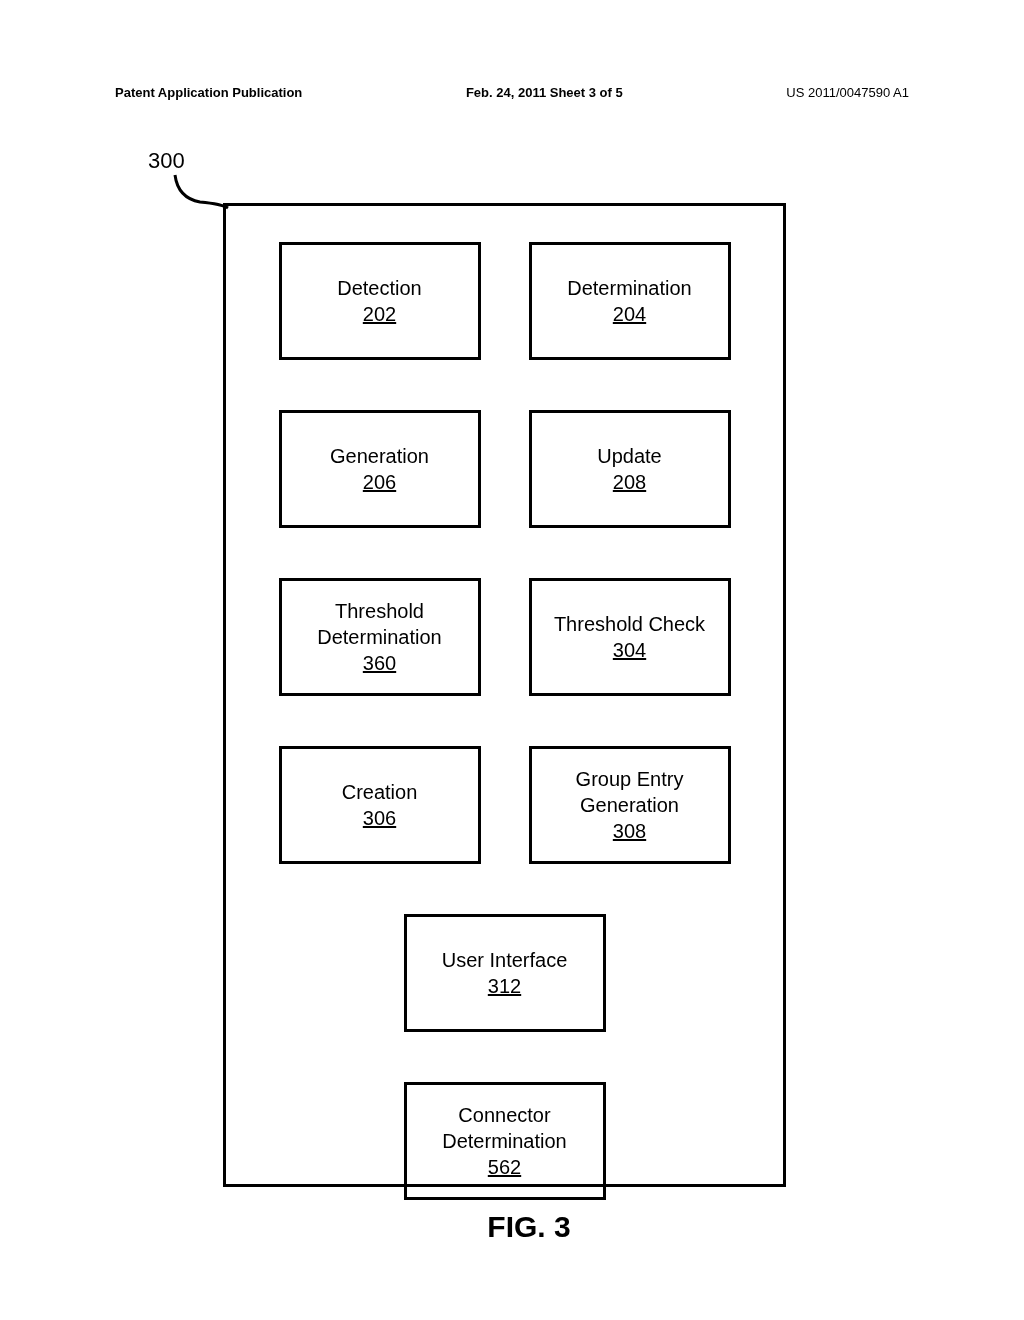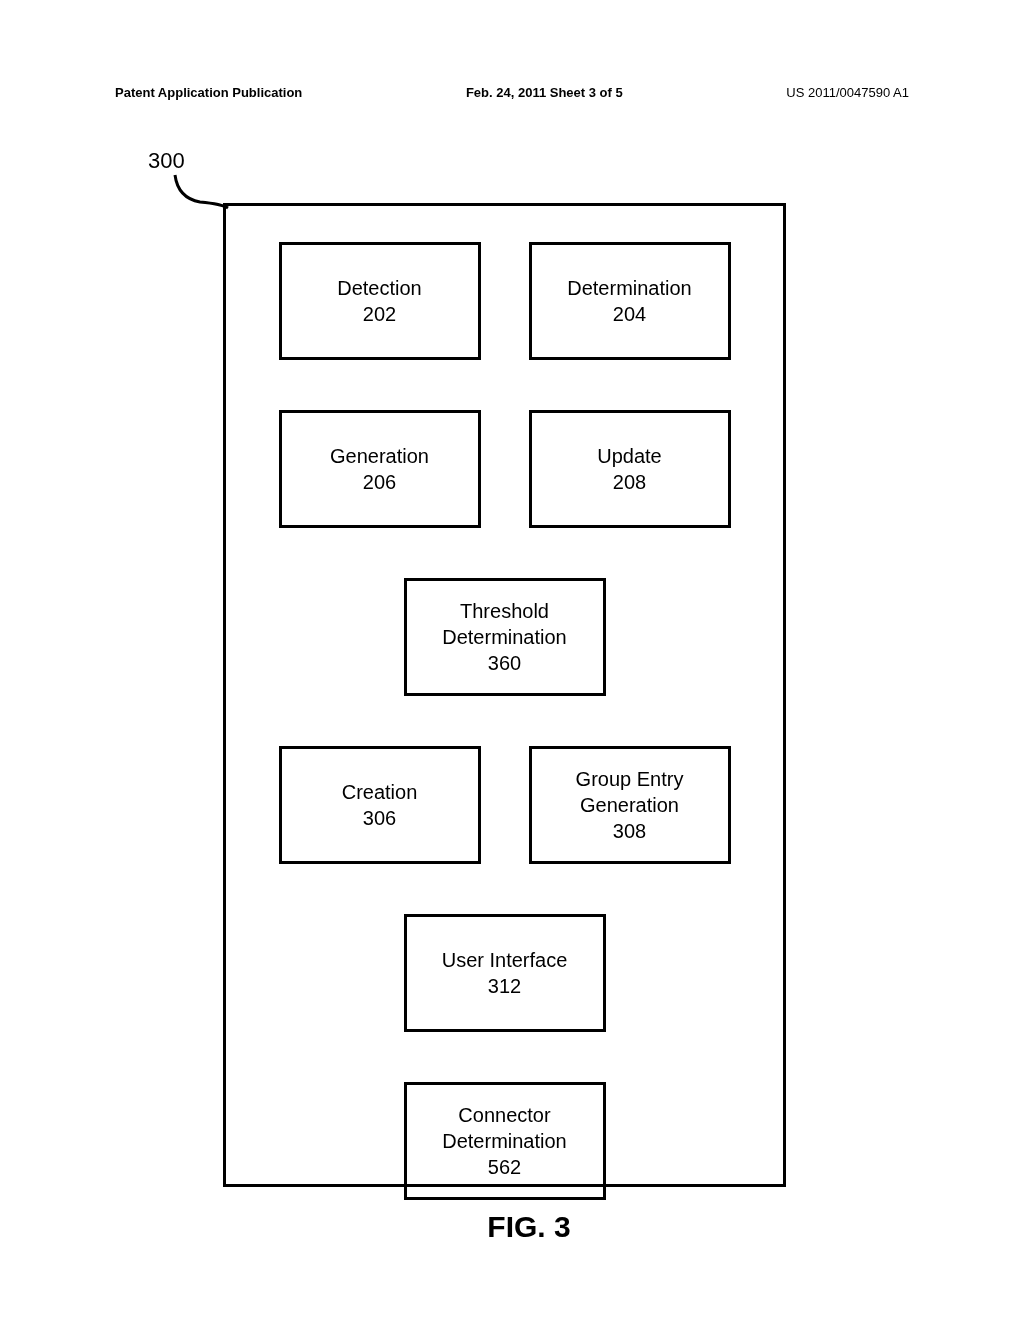--- a/index.html
+++ b/index.html
@@ -63,20 +63,21 @@
       height: 118px;
       display: flex;
       flex-direction: column;
       justify-content: center;
       align-items: center;
       text-align: center;
       font-size: 20px;
       line-height: 1.3;
     }
     .box .ref {
+      text-decoration: underline;
     }
     .row-last {
       justify-content: center;
     }
     .figure-label {
       position: absolute;
       top: 1210px;
       left: 17px;
       width: 1024px;
       text-align: center;
@@ -121,20 +122,24 @@
       <span>Update</span>
       <span class="ref">208</span>
     </div>
   </div>
 
   <div class="row">
     <div class="box">
       <span>Threshold<br>Determination</span>
       <span class="ref">360</span>
     </div>
+    <div class="box">
+      <span>Threshold Check</span>
+      <span class="ref">304</span>
+    </div>
   </div>
 
   <div class="row">
     <div class="box">
       <span>Creation</span>
       <span class="ref">306</span>
     </div>
     <div class="box">
       <span>Group Entry<br>Generation</span>
       <span class="ref">308</span>

